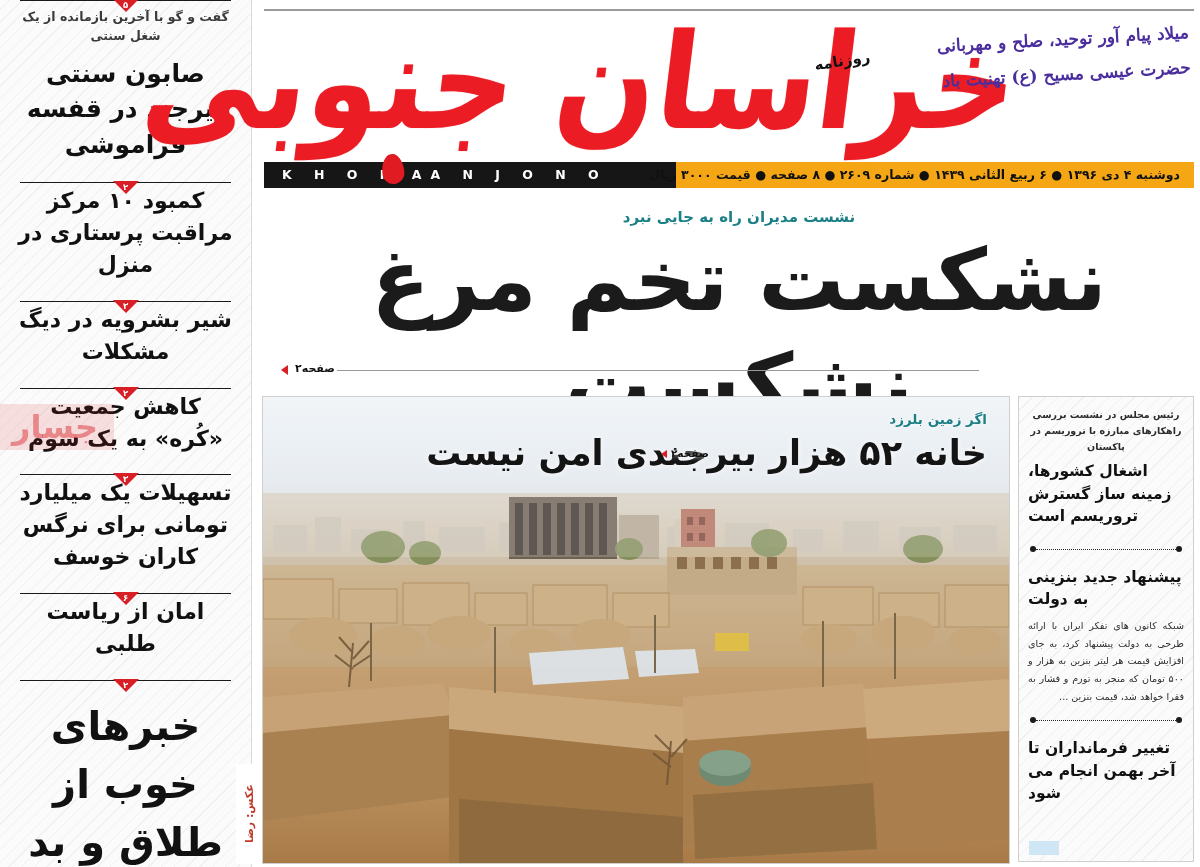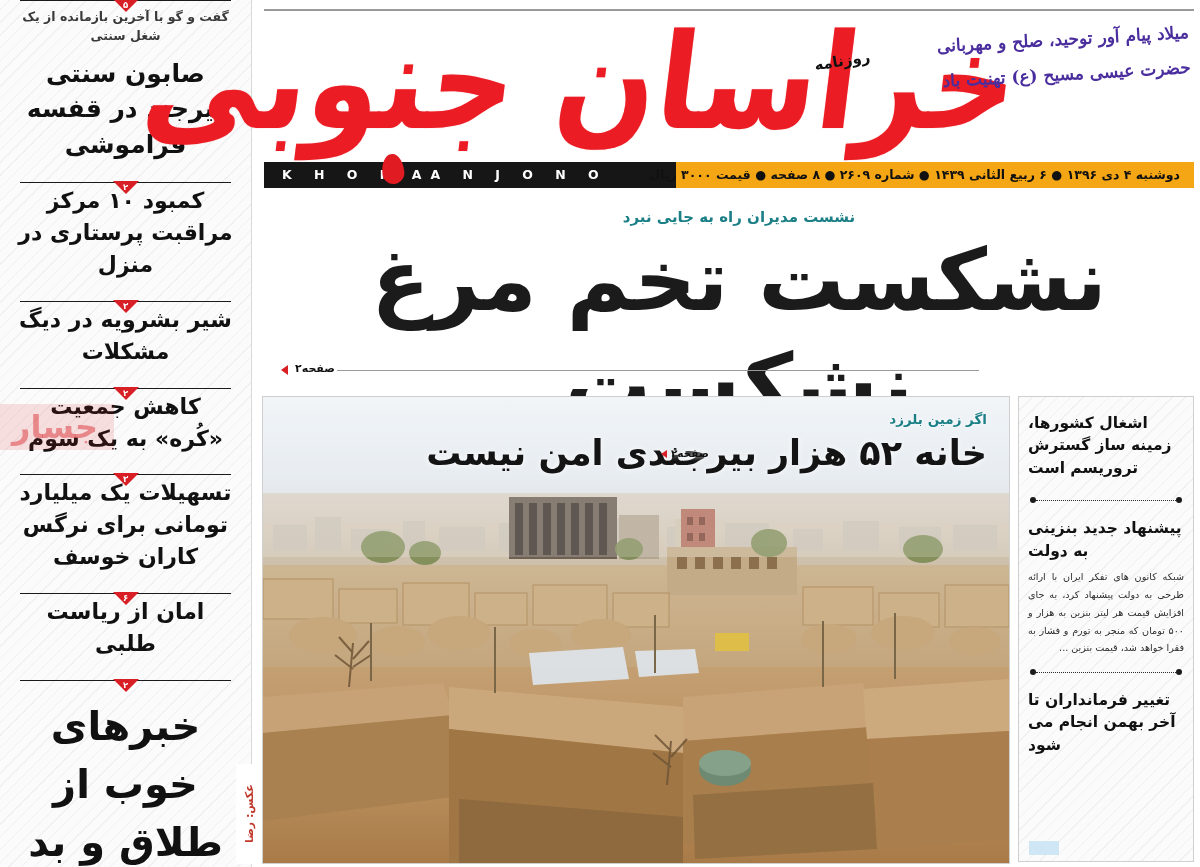--- a/index.html
+++ b/index.html
@@ -435,20 +435,21 @@
     <div class="photo-ref">
       <span>صفحه۲</span><span class="tri"></span>
     </div>
   </div>
 
   <div class="photo-credit">عکس: رضا</div>
 
   <div class="rightcol hatch">
 
     <div class="rc-story">
+      <div class="rc-kicker">رئیس مجلس در نشست بررسی راهکارهای مبارزه با تروریسم در پاکستان</div>
       <div class="rc-head">اشغال کشورها، زمینه ساز گسترش تروریسم است</div>
     </div>
 
     <div class="rc-sep">
       <span class="d l"></span>
       <span class="dline"></span>
       <span class="d r"></span>
     </div>
 
     <div class="rc-story">

